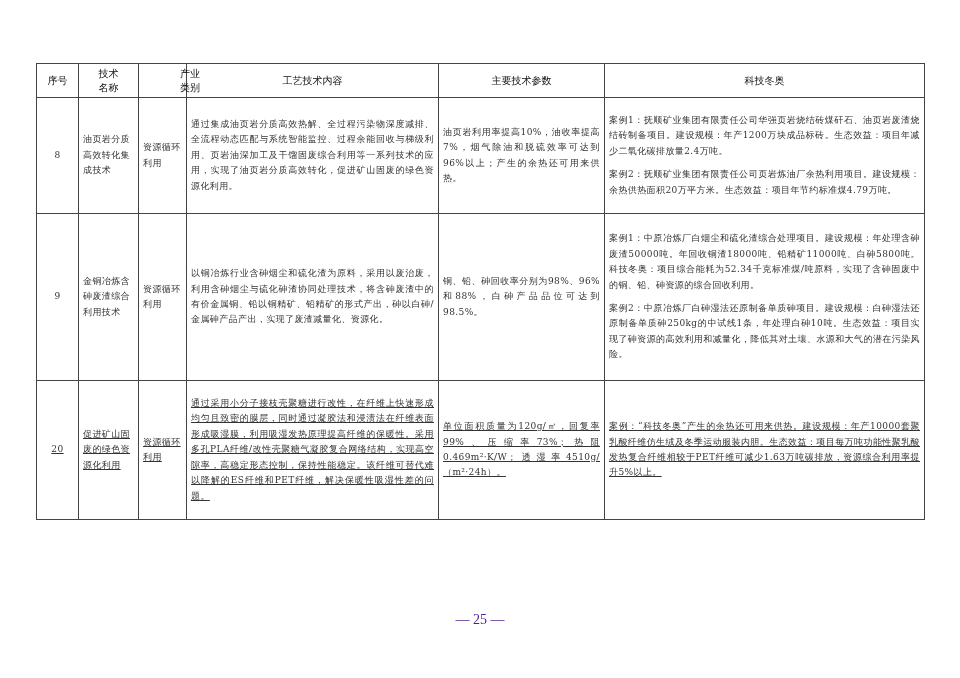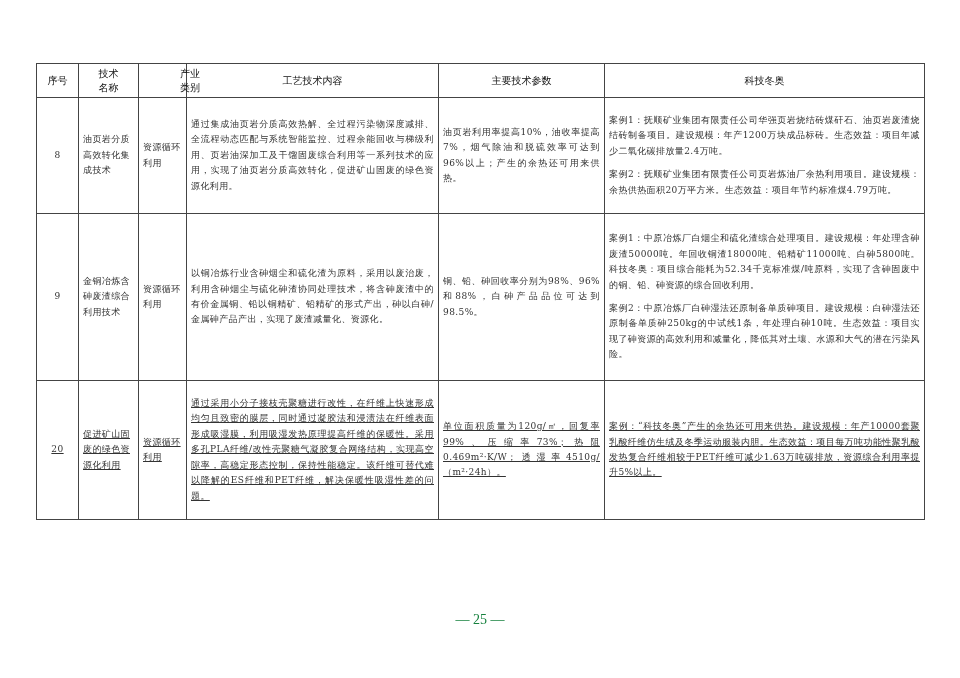--- a/index.html
+++ b/index.html
@@ -14,21 +14,21 @@
   table.tech td { font-size: 9px; line-height: 15.4px; color: #333; letter-spacing: 0.4px; }
   td.num { text-align: center; font-size: 10px; }
   td.name, td.cat { text-align: left; padding-left: 6px; letter-spacing: 1.2px; }
   td.content, td.params, td.cases { text-align: justify; }
   .case p { margin: 0; }
   .case + .case { margin-top: 8px; }
   tr.r8 td { height: 115px; }
   tr.r9 td { height: 166px; }
   tr.r10 td { height: 138px; text-decoration: underline; }
   .page-num { position: absolute; top: 612px; left: 0; width: 960px; text-align: center;
-              font-size: 14px; color: #15803d; font-family: "Liberation Serif", serif; }
+              font-size: 14px; color: #4c1d95; font-family: "Liberation Serif", serif; }
 </style>
 </head>
 <body>
 
 <div class="page">
   <table class="tech">
     <colgroup>
       <col style="width:42px">
       <col style="width:60px">
       <col style="width:48px">

